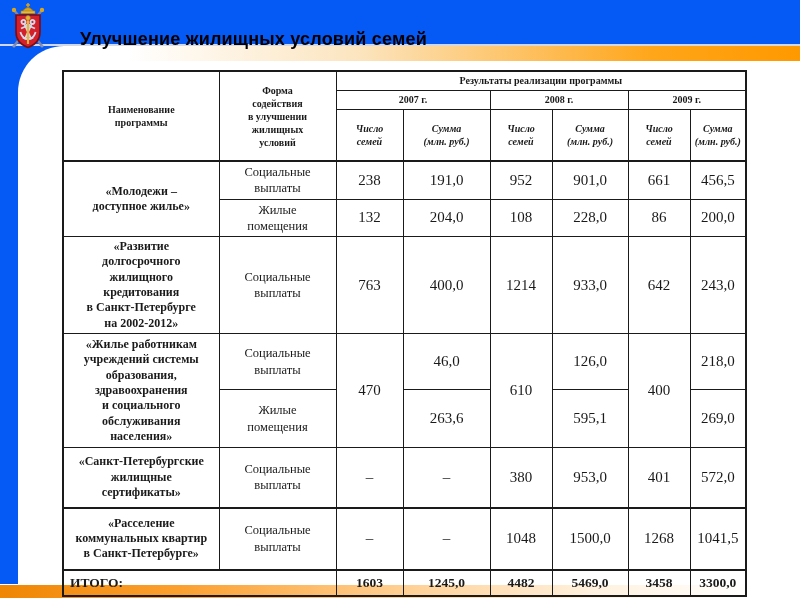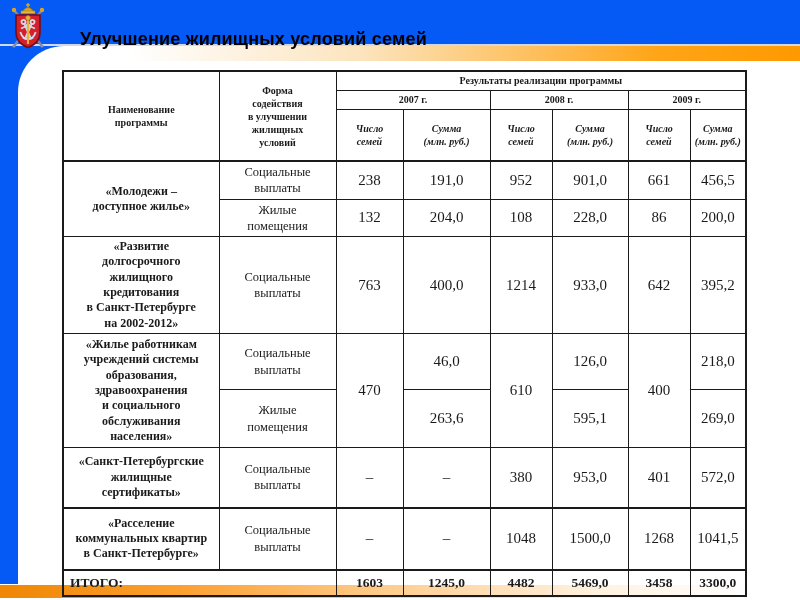--- a/index.html
+++ b/index.html
@@ -169,21 +169,21 @@
 кредитования
 в Санкт-Петербурге
 на 2002-2012»</td>
         <td class="form">Социальные
 выплаты</td>
         <td class="num">763</td>
         <td class="num">400,0</td>
         <td class="num">1214</td>
         <td class="num">933,0</td>
         <td class="num">642</td>
-        <td class="num">395,2</td>
+        <td class="num">243,0</td>
       </tr>
       <tr style="height:56px">
         <td class="program" rowspan="2">«Жилье работникам
 учреждений системы
 образования,
 здравоохранения
 и социального
 обслуживания
 населения»</td>
         <td class="form">Социальные

